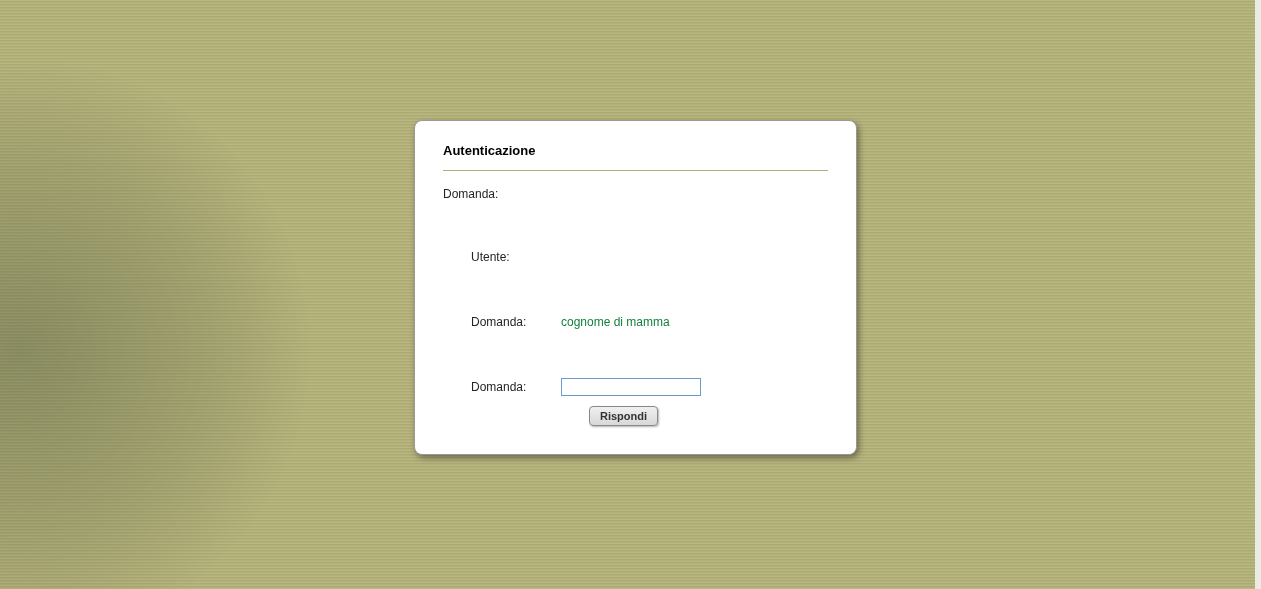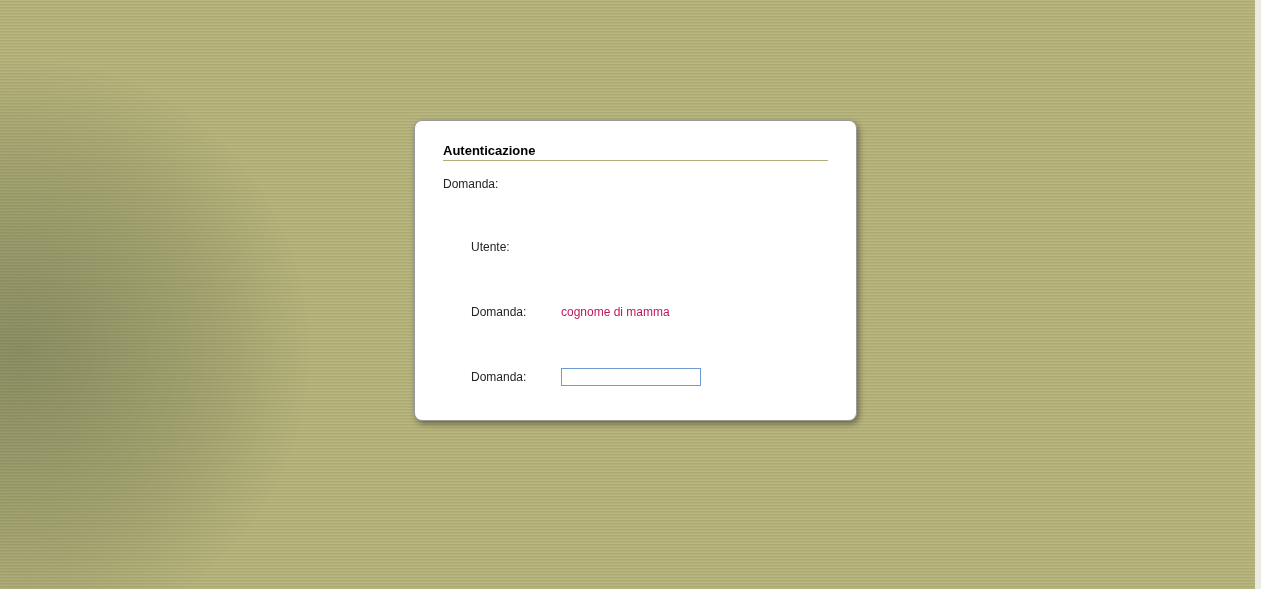--- a/index.html
+++ b/index.html
@@ -55,21 +55,21 @@
       border: 1px solid #999;
       border-radius: 8px;
       box-shadow: 2px 3px 6px rgba(0,0,0,0.4);
       padding: 22px 28px 28px 28px;
     }
     
     .auth-title {
       font-size: 13px;
       font-weight: bold;
       color: #000;
-      margin-bottom: 2px;
+      margin-bottom: 12px;
     }
     
     .auth-hr {
       border: none;
       border-top: 1px solid #b0ae7a;
       margin-bottom: 16px;
     }
     
     .section-label {
       font-size: 12px;
@@ -90,21 +90,21 @@
     }
     
     .form-label {
       width: 90px;
       font-size: 12px;
       color: #242424;
     }
     
     .form-value {
       font-size: 12px;
-      color: #be185d;
+      color: #15803d;
     }
     
     .answer-input {
       width: 140px;
       height: 18px;
       border: 1px solid #6b9bd1;
       background: #fff;
       font-size: 12px;
       padding: 0 3px;
     }
@@ -157,16 +157,19 @@
     <div class="form-row">
       <div class="form-label">Domanda:</div>
       <div class="form-value">cognome di mamma</div>
     </div>
 
     <div class="form-row">
       <div class="form-label">Domanda:</div>
       <input type="text" class="answer-input" value="" style="">
     </div>
 
+    <div class="button-row">
+      <button class="submit-button">Rispondi</button>
+    </div>
   </div>
 </div>
 
 <div class="right-strip"></div>
 
 </body></html>

